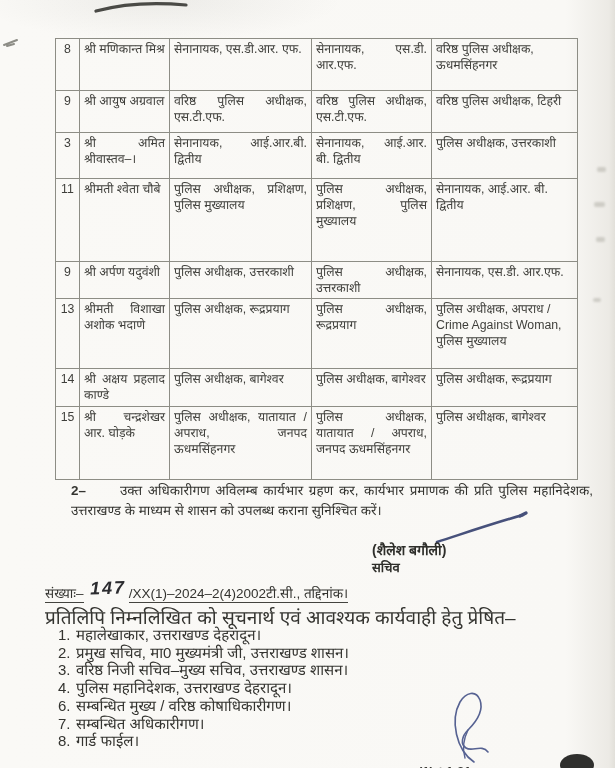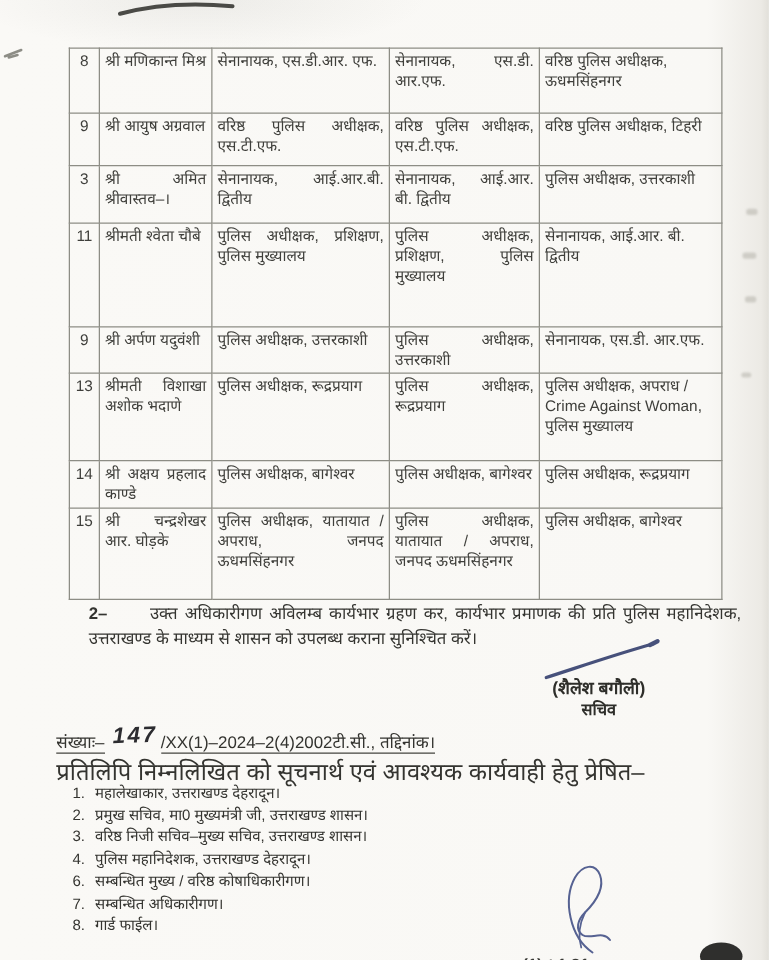--- a/index.html
+++ b/index.html
@@ -33,42 +33,42 @@
   .para2{
     position:absolute;left:71px;top:462px;width:522px;
     font-size:13.4px;line-height:19.5px;text-align:justify;text-align-last:left;
     color:#343430;
     margin-top:19px;
   }
   .para2 .lbl{font-weight:bold;margin-right:34px;}
   
   .sig-stroke{position:absolute;left:425px;top:508px;}
   .sig-block{
-    position:absolute;left:404px;top:542px;width:150px;text-align:center;
+    position:absolute;left:372px;top:542px;width:150px;text-align:left;
     color:#2e2e2a;
   }
   .sig-name{font-weight:bold;font-size:14px;line-height:17px;}
   .sig-title{font-weight:bold;font-size:13px;line-height:17px;}
   
   .refline{
     position:absolute;left:45px;top:582px;font-size:13.5px;color:#33332f;
     white-space:nowrap;
   }
   .refline .printed{border-bottom:1.2px solid #44443f;font-weight:normal;padding-bottom:1px;}
   .hand-num{
     display:inline-block;position:relative;top:-4px;
     font-size:18px;font-weight:bold;font-style:italic;
     letter-spacing:2px;color:#2c2c30;transform:rotate(-2deg);
     padding:0 3px 0 6px;
   }
   .copyline{
     position:absolute;left:45px;top:604px;font-size:19px;color:#343430;
   }
   
-  .copylist{position:absolute;left:58px;top:626px;font-size:12px;color:#343430;}
+  .copylist{position:absolute;left:58px;top:626px;font-size:15px;color:#343430;}
   .copylist .item{line-height:17.7px;white-space:nowrap;}
   .copylist .no{display:inline-block;width:18px;}
   
   .mark{position:absolute;}
   .bleed{position:absolute;background:#b9b7af;filter:blur(1px);border-radius:2px;opacity:.6;}
   .ink-blob{
     position:absolute;left:560px;top:754px;width:34px;height:22px;
     background:#2f2f2d;border-radius:50%;
   }
   .cut-frag{position:absolute;left:418px;top:762px;width:110px;height:6px;overflow:hidden;

